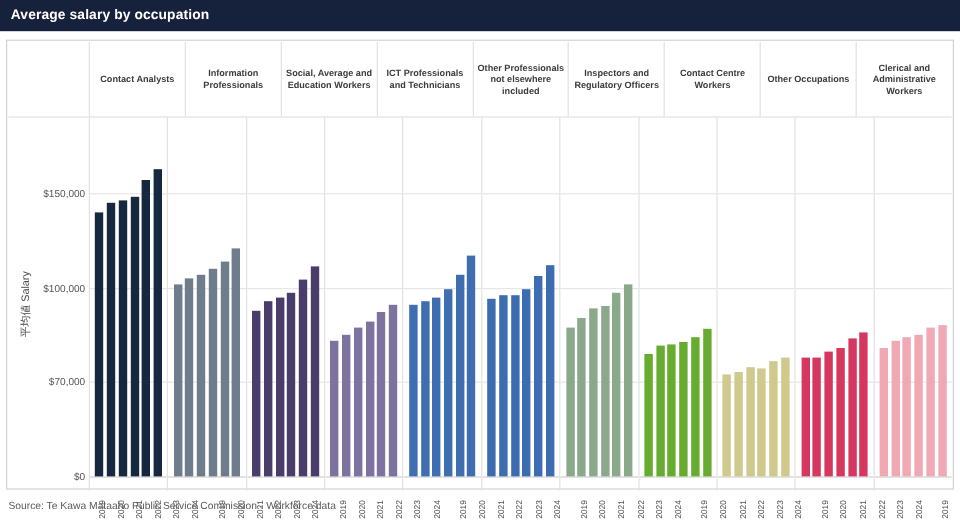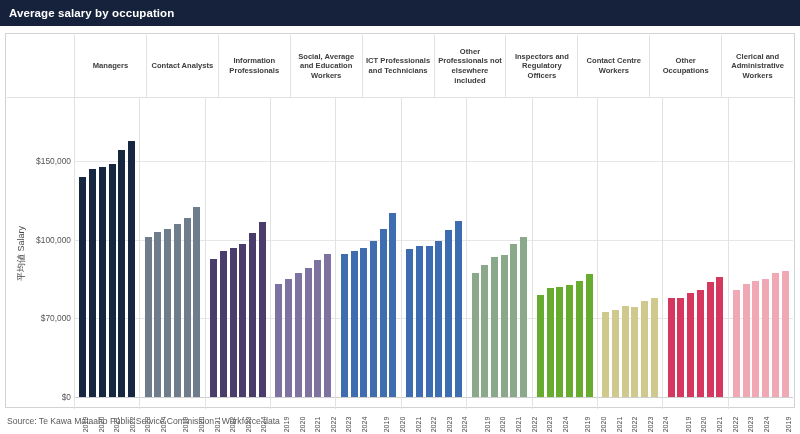--- a/index.html
+++ b/index.html
@@ -131,23 +131,20 @@
 <div class="app">
 
   <div class="titlebar">
     <div class="title">Average salary by occupation</div>
   </div>
 
   <div class="card">
 
     <div class="facet-header" id="facet-header">
         <div class="facet-head">
-          <div class="fh-label">Managers</div>
-        </div>
-        <div class="facet-head">
           <div class="fh-label">Contact Analysts</div>
         </div>
         <div class="facet-head">
           <div class="fh-label">Information Professionals</div>
         </div>
         <div class="facet-head">
           <div class="fh-label">Social, Average and Education Workers</div>
         </div>
         <div class="facet-head">
           <div class="fh-label">ICT Professionals and Technicians</div>

